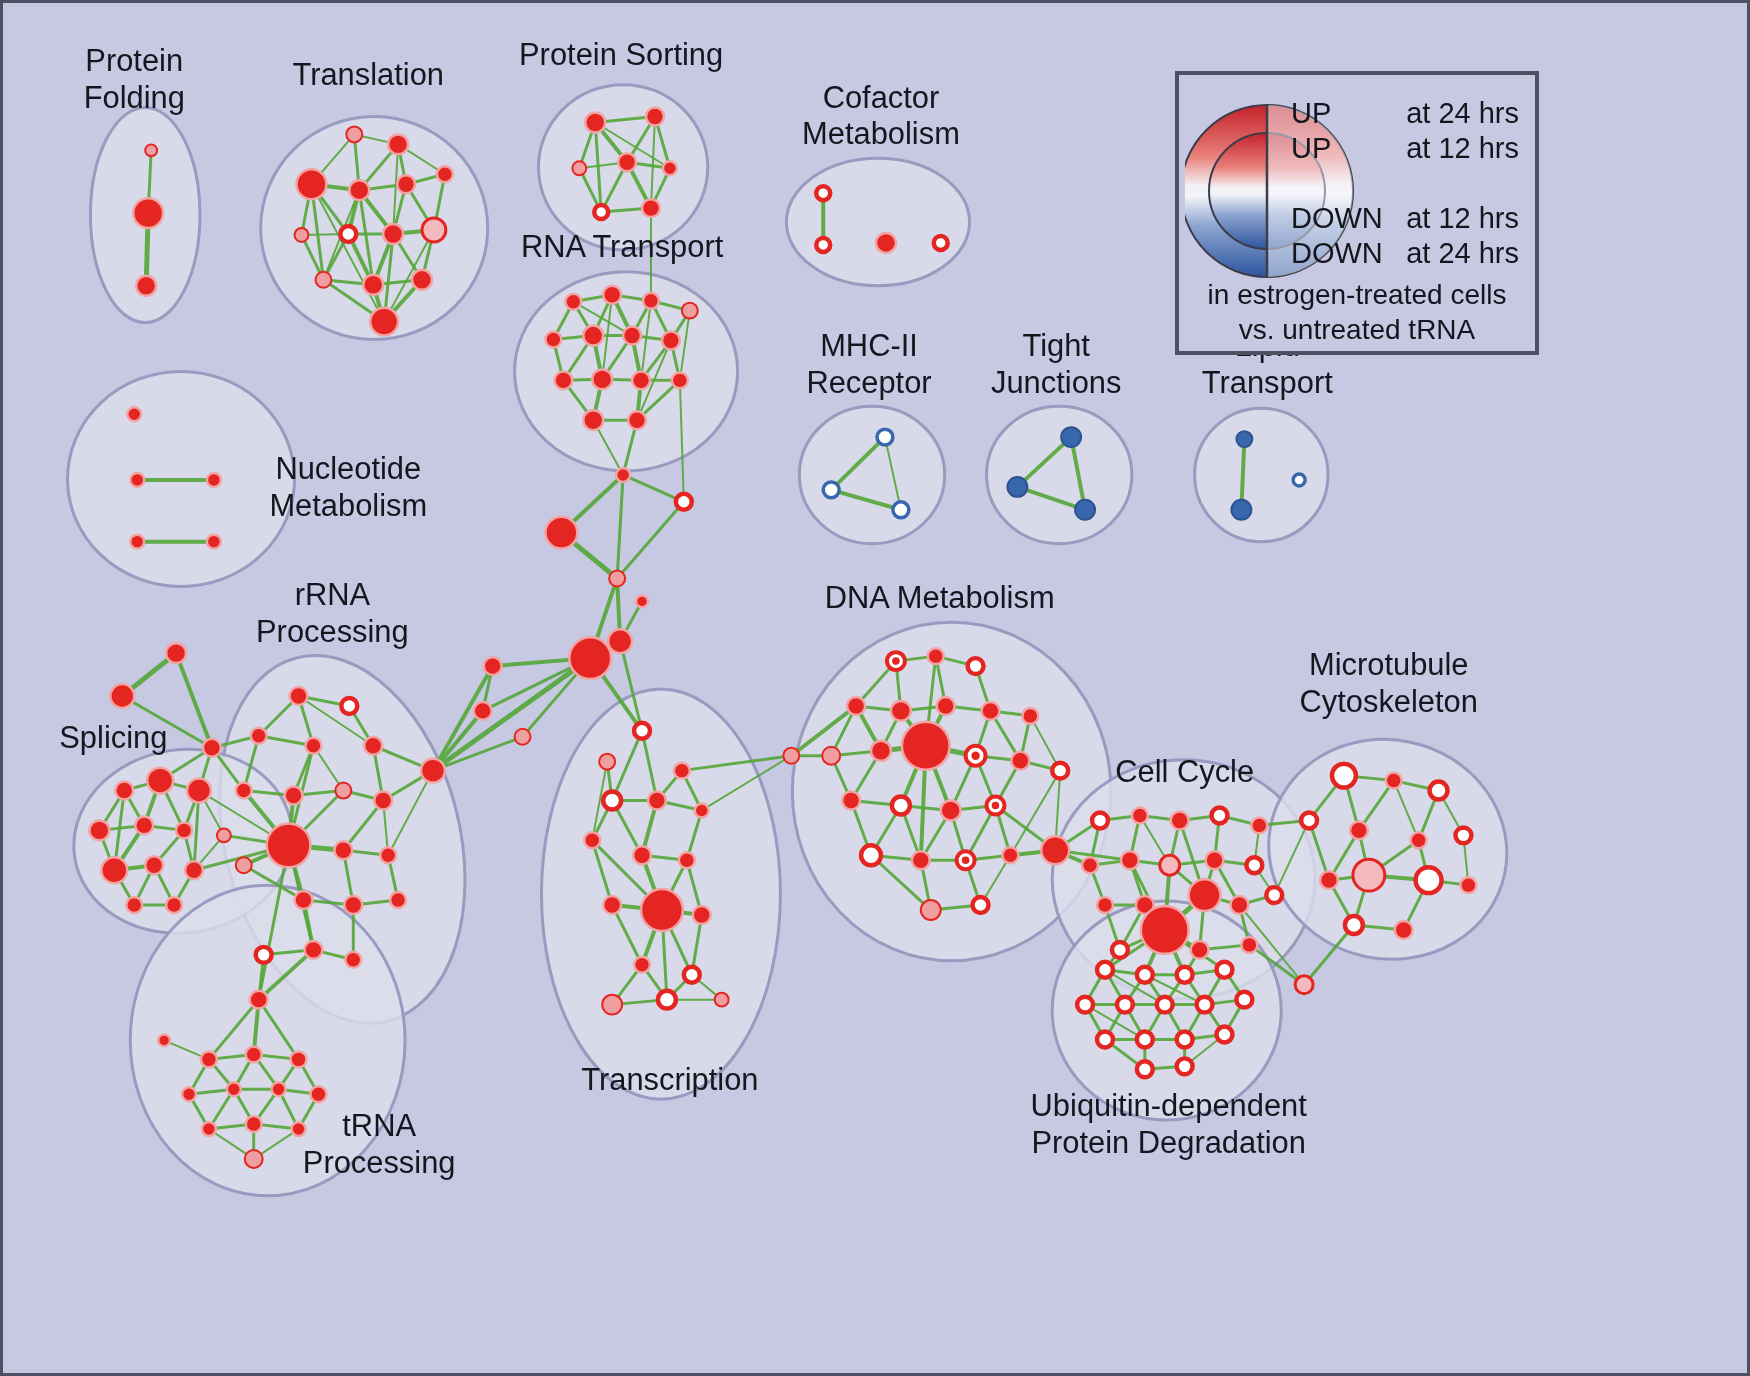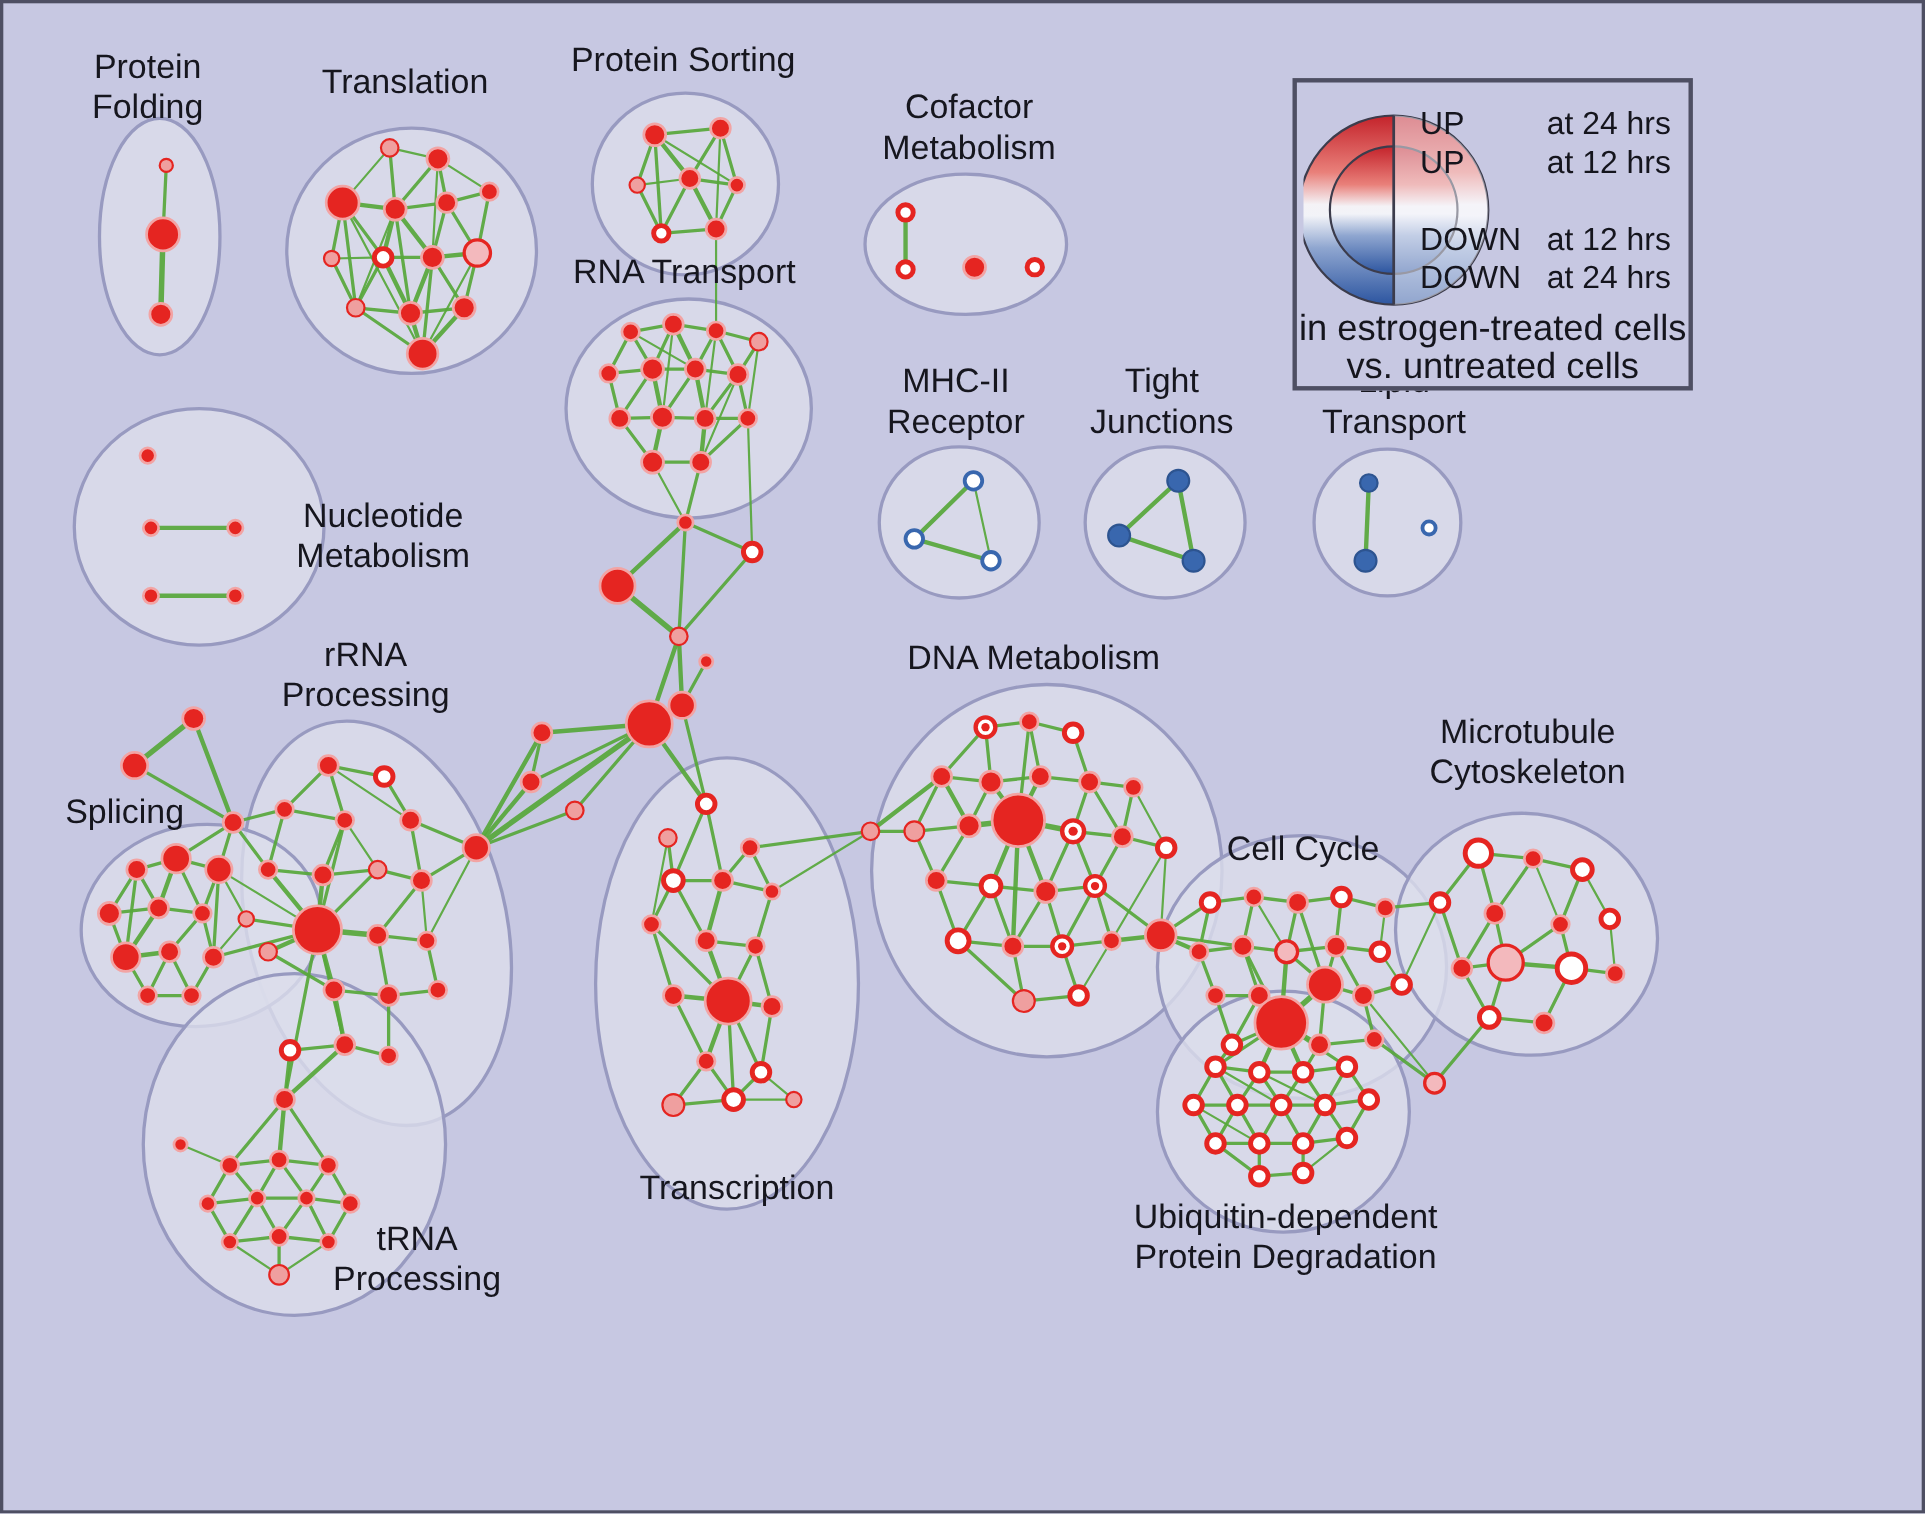--- a/index.html
+++ b/index.html
@@ -24,21 +24,21 @@
     margin-top:36px;
   }
   .legend-glyph{position:absolute;left:6px;top:8px;}
   .lrow{
     position:absolute;left:112px;right:16px;
     display:flex;justify-content:space-between;
     font-size:29px;color:#15151d;white-space:nowrap;
   }
   .lcap{
     position:absolute;left:0;right:0;
-    text-align:center;font-size:33px;color:#15151d;white-space:nowrap;
+    text-align:center;font-size:28px;color:#15151d;white-space:nowrap;
   }
 </style>
 </head>
 <body>
 
 <div class="figure">
 
   <svg id="network" viewBox="0 0 1750 1376">
       <g>
         <ellipse cx="142" cy="213" rx="55" ry="108" fill="rgba(220,221,235,0.8)" stroke="#989ac0" stroke-width="3"></ellipse>
@@ -743,16 +743,16 @@
     </div>
     <div class="lrow" style="top:127px">
       <span>DOWN</span>
       <span>at 12 hrs</span>
     </div>
     <div class="lrow" style="top:162px">
       <span>DOWN</span>
       <span>at 24 hrs</span>
     </div>
     <div class="lcap" style="top:204px">in estrogen-treated cells</div>
-    <div class="lcap" style="top:239px">vs. untreated cells</div>
+    <div class="lcap" style="top:239px">vs. untreated tRNA</div>
   </div>
 
 </div>
 
 </body></html>

